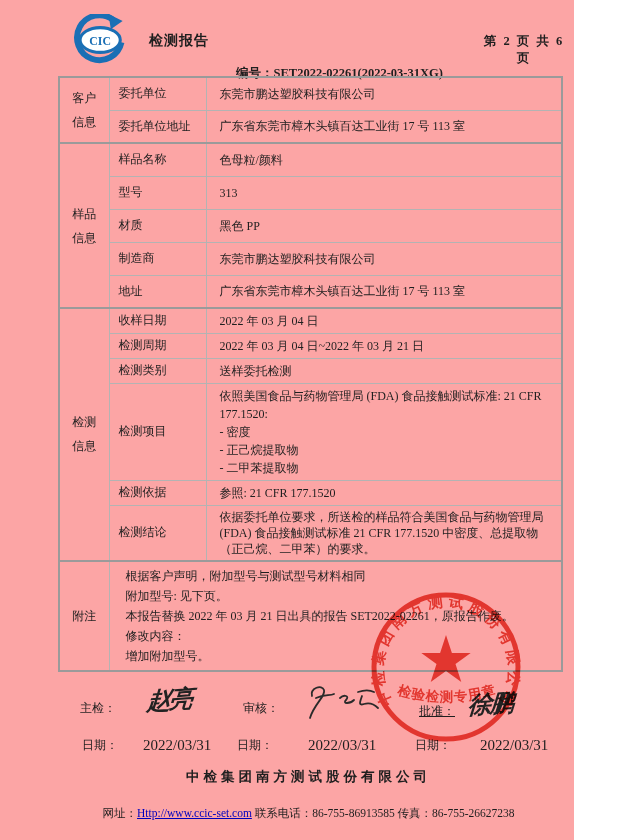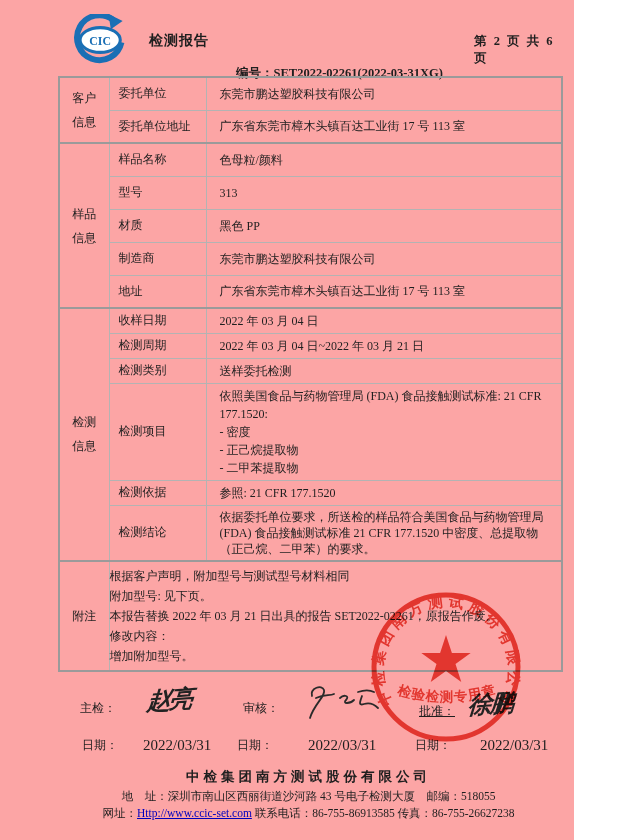--- a/index.html
+++ b/index.html
@@ -9,42 +9,42 @@
     width: 574px; height: 840px;
     background: #fca5a5;
     font-family: "Liberation Serif", "DejaVu Serif", serif;
     color: #1f1f1f;
     overflow: hidden;
   }
   
   .hdr-logo { position: absolute; left: 60px; top: 14px; }
   .hdr-title { position: absolute; left: 149px; top: 32px; font-size: 14px; font-weight: bold; letter-spacing: 1px; }
   .hdr-no { position: absolute; left: 236px; top: 33px; font-size: 12.5px; font-weight: bold; margin-top: 32px; }
-  .hdr-pages { position: absolute; left: 474px; top: 33px; font-size: 12.5px; font-weight: bold; letter-spacing: 2px; }
+  .hdr-pages { position: absolute; left: 474px; top: 33px; font-size: 12.5px; font-weight: bold; letter-spacing: 2px; text-align: center; }
   
   table.rpt {
     position: absolute; left: 58px; top: 76px;
     width: 503px;
     border-collapse: collapse;
     font-size: 12px;
     table-layout: fixed;
   }
   table.rpt { border: 2px solid #9a9a9a; }
   table.rpt td { border: 1px solid #b3b3b3; vertical-align: middle; }
   table.rpt tr.sec-start td { border-top: 2px solid #9a9a9a; }
   td.sec-label { text-align: center; line-height: 24px; padding: 0 4px; }
   td.fld { padding: 2px 4px 2px 9px; }
   td.val { padding: 3px 8px 3px 13px; line-height: 16px; }
   td.val .ln { line-height: 18px; }
   tr.h33 { height: 33px; }
   tr.h25 { height: 25px; }
   tr.h92 { height: 92px; }
   tr.h50 { height: 50px; }
   tr.h97 { height: 97px; }
-  td.notes-cell { padding: 4px 8px 4px 0; }
+  td.notes-cell { padding: 4px 8px 4px 16px; }
   td.notes-cell .ln { line-height: 20px; }
   
   .abs { position: absolute; font-size: 12px; }
   .sig-svg { position: absolute; }
   .sig-name {
     position: absolute;
     font-size: 24px;
     font-style: italic;
     font-weight: bold;
     color: #222;
@@ -208,19 +208,18 @@
       </text>
       <path transform="translate(0,-6)" d="M 0 -26 L 5.9 -8.1 L 24.7 -8 L 9.5 3.1 L 15.3 21 L 0 10 L -15.3 21 L -9.5 3.1 L -24.7 -8 L -5.9 -8.1 Z" fill="#e23b2e"></path>
       <path id="stamp-cap" d="M -49 27 Q 0 42 49 27" fill="none"></path>
       <text font-size="13.5" font-weight="bold" fill="#e23b2e" letter-spacing="1" font-family="Liberation Serif, DejaVu Serif, serif">
         <textPath href="#stamp-cap" startOffset="0">检验检测专用章</textPath>
       </text>
     </svg>
   </div>
 
   <div class="ft ft-company">中检集团南方测试股份有限公司</div>
-  <div class="ft ft-addr">地　址：深圳市南山区西丽街道沙河路 43 号电子检测大厦　邮编：518055</div>
   <div class="ft ft-web">
     <span>网址：</span><a href="#">Http://www.ccic-set.com</a>
     <span>联系电话：86-755-86913585 传真：86-755-26627238</span>
   </div>
 
 </div>
 
 </body></html>

